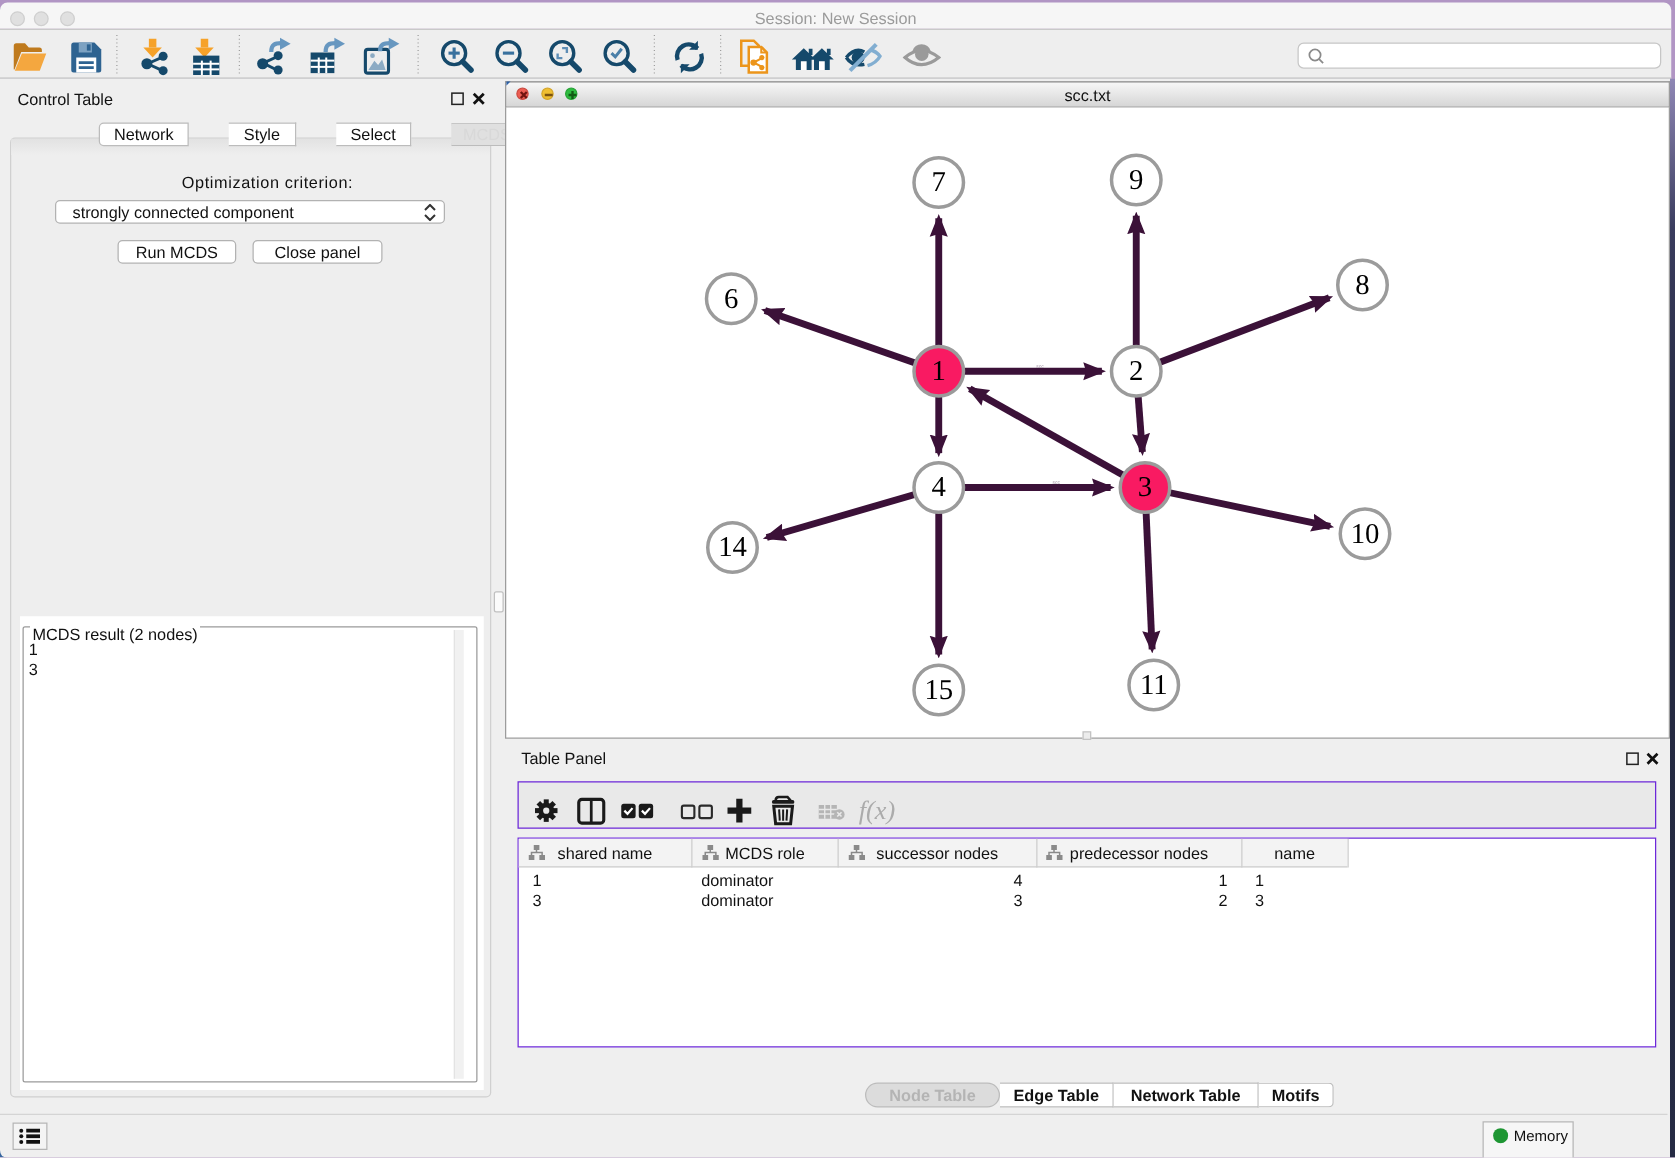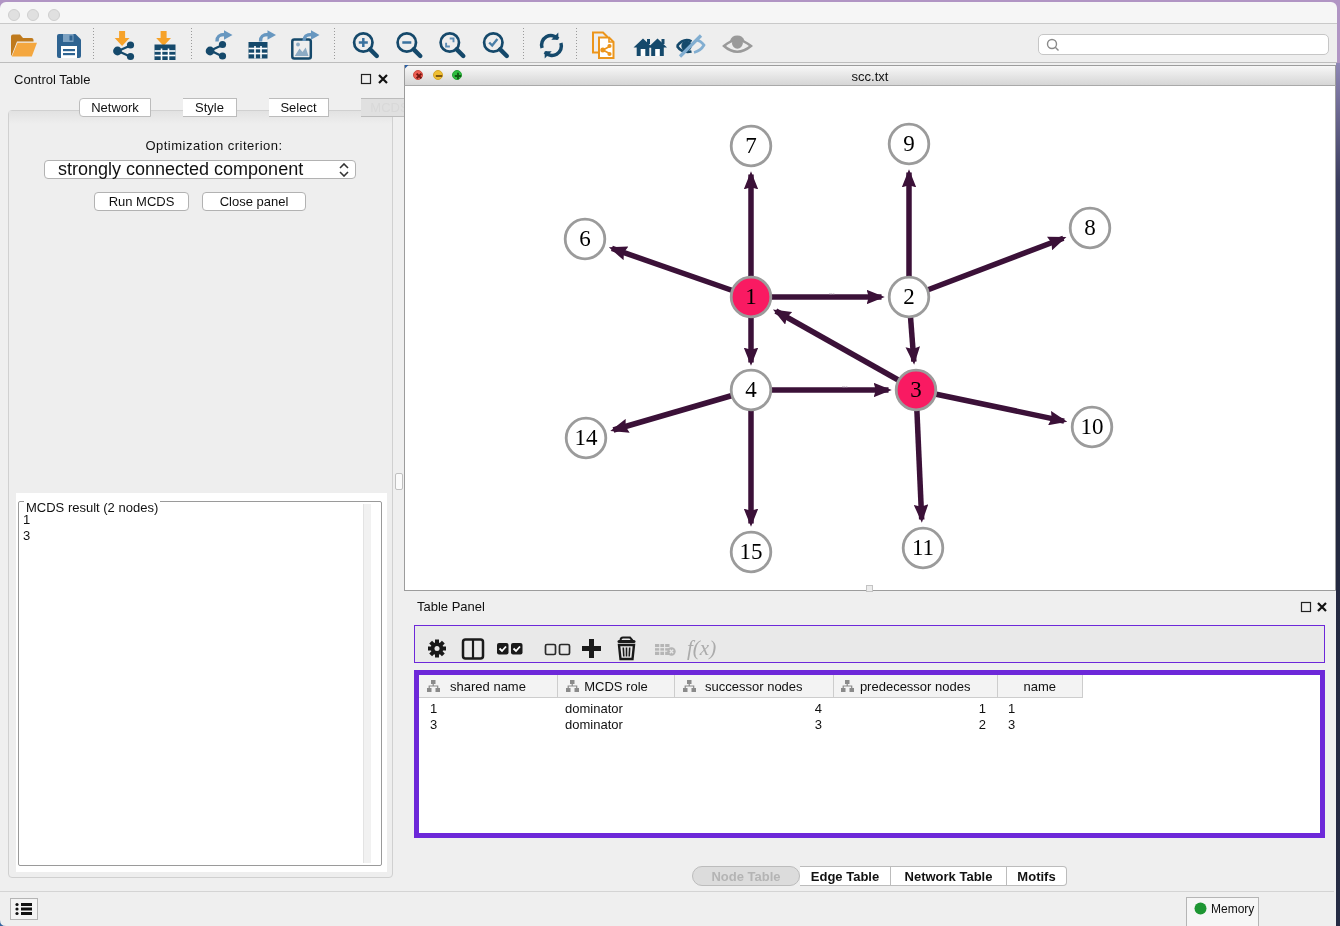--- a/index.html
+++ b/index.html
@@ -19,36 +19,36 @@
   
   #cp-title { left:14px; top:72px; font-size:13px; color:#111; }
   #cp-tabs { left:79px; top:98px; height:19px; display:flex;gap:32px; }
   .cptab { height:19px; border:1px solid #bcbcbc; border-left:none; background:#fff; font-size:13px; color:#111; display:flex; align-items:center; justify-content:center; }
   .cptab.first { border-left:1px solid #bcbcbc; border-radius:4px 0 0 4px; }
   .cptab.last { border-radius:0 4px 4px 0; }
   .cptab.dis { background:#e0e0e0; color:#d8d8d8; }
   #cp-panel { left:8px; top:110px; width:385px; height:768px; border:1px solid #d0d0d0; border-radius:4px; background:#eeeeee; }
   #cp-inner { left:9px; top:111px; width:383px; height:13px; background:linear-gradient(#e2e2e2, #eeeeee); }
   #opt-label { left:0px; top:138px; width:400px; text-align:center; font-size:13px; letter-spacing:0.5px; color:#111;padding-left:28px; }
-  #opt-select { left:44px; top:160px; width:312px; height:19px; background:#fff; border:1px solid #b2b2b2; border-radius:4px; font-size:18px; color:#111; line-height:17px; padding-left:13px; }
+  #opt-select { left:44px; top:160px; width:312px; height:19px; background:#fff; border:1px solid #b2b2b2; border-radius:4px; font-size:13px; color:#111; line-height:17px; padding-left:13px; }
   .btn { position:absolute; height:19px; background:#fff; border:1px solid #b2b2b2; border-radius:4px; font-size:13px; color:#111; text-align:center; line-height:17px; }
   
   #mcds-box { left:16px; top:493px; width:371px; height:379px; background:#fff; }
   #mcds-border { left:18px; top:501px; width:364px; height:365px; border:1px solid #9a9a9a; border-radius:2px; }
   #mcds-label { left:24px; top:500px; font-size:13px; color:#111; background:#fff; padding:0 2px; }
   #mcds-scroll { left:363px; top:504px; width:8px; height:359px; background:#f1f1f1; border-left:1px solid #e3e3e3; }
   
   #frame { left:404px; top:65px; width:932px; height:526px; border:1px solid #9c9c9c; background:#fff; }
   #frame-titlebar { left:404px; top:65px; width:932px; height:21px; background:linear-gradient(#f7f7f7, #d6d6d6); border:1px solid #9c9c9c; border-bottom:1px solid #a9a9a9; }
   #frame-title { left:404px; top:69px; width:932px; text-align:center; font-size:13px; color:#111; }
   .traffic { position:absolute; top:70px; width:10px; height:10px; border-radius:50%; }
   
   #tp-title { left:417px; top:599px; font-size:13px; color:#111; }
   #tp-toolbar { left:414px; top:625px; width:911px; height:38px; background:#e9e9e9; border:1px solid #6d28d9; }
-  #tp-table { left:414px; top:670px; width:911px; height:168px; background:#fff; border:5px solid #6d28d9; }
+  #tp-table { left:414px; top:670px; width:911px; height:168px; background:#fff; border:1px solid #6d28d9; }
   #tp-header { left:0px; top:0px; width:663px; height:23px; background:#f3f3f3; border-bottom:1px solid #cdcdcd; }
   .hcol { position:absolute; top:0; height:23px; border-right:1px solid #cdcdcd; font-size:13px; color:#111; text-align:center; line-height:23px; }
   .cell { position:absolute; font-size:13px; color:#111; height:17px; line-height:17px; }
   
   #bot-tabs { left:692px; top:866px; height:20px; display:flex; }
   .btab { height:20px; border:1px solid #bcbcbc; border-left:none; background:#fff; font-size:13px; font-weight:bold; color:#111; display:flex; align-items:center; justify-content:center; }
   .btab.first { border-left:1px solid #bcbcbc; border-radius:4px 0 0 4px; }
   .btab.last { border-radius:0 4px 4px 0; }
   .btab.dis { background:#dcdcdc; color:#b4b4b4; }
   
@@ -56,20 +56,21 @@
   #listbtn { left:10px; top:898px; width:28px; height:22px; background:#f4f4f4; border:1px solid #b5b5b5; }
   #membtn { left:1186px; top:897px; width:73px; height:41px; background:#f6f6f6; border:1px solid #b5b5b5; font-size:12px; color:#111; }
 </style>
 </head>
 <body>
 
   <div class="abs" id="titlebar">
     <div class="tl-circle" style="left:8px;"></div>
     <div class="tl-circle" style="left:27px;"></div>
     <div class="tl-circle" style="left:48px;"></div>
+    <div class="abs" id="title-text">Session: New Session</div>
   </div>
 
   <div class="abs" id="toolbar">
     <div class="tsep" style="left:93px;"></div>
     <div class="tsep" style="left:191px;"></div>
     <div class="tsep" style="left:334px;"></div>
     <div class="tsep" style="left:523px;"></div>
     <div class="tsep" style="left:576px;"></div>
     <svg width="770" height="40" style="position:absolute;left:0;top:0;overflow:visible;">
 

